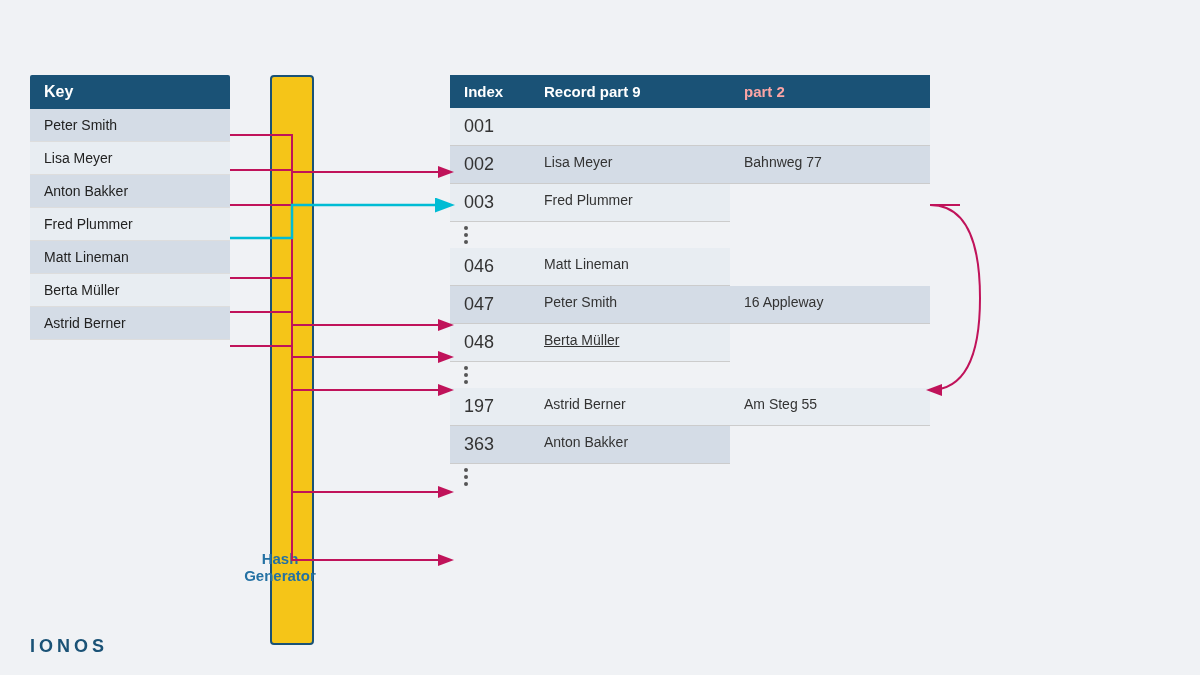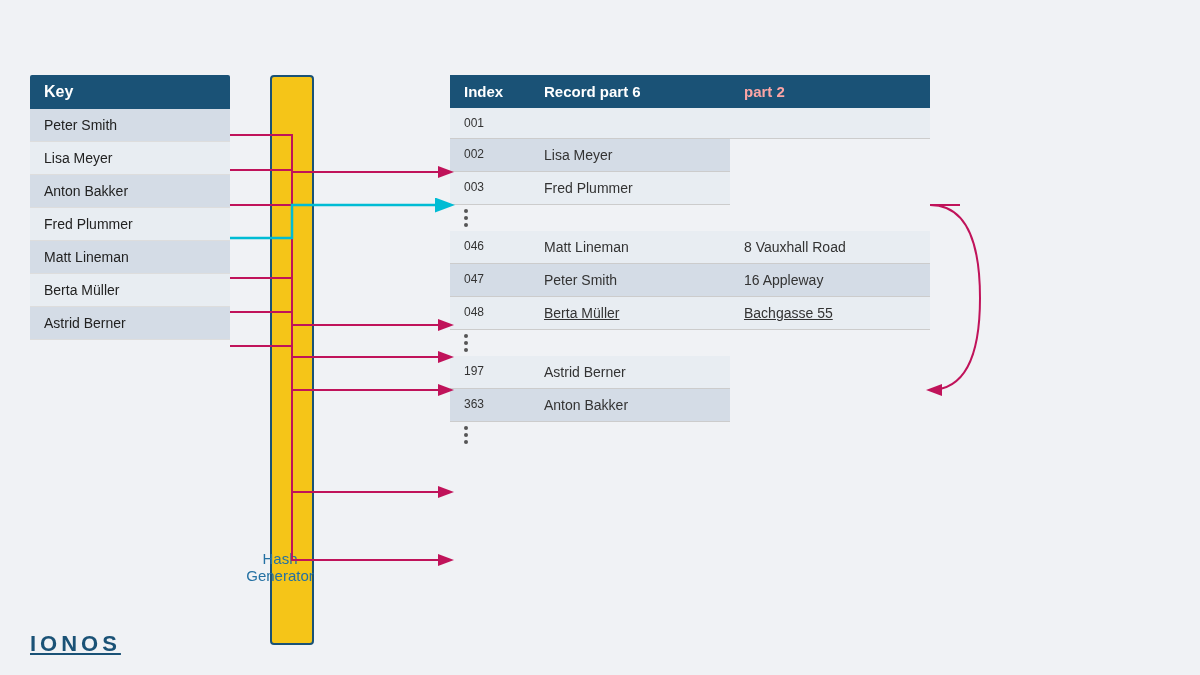--- a/index.html
+++ b/index.html
@@ -51,21 +51,21 @@
       background: #f5c518;
       border: 2px solid #1a5276;
       border-radius: 4px;
     }
     .hash-label {
       position: absolute;
       left: 220px;
       top: 530px;
       color: #2471a3;
       font-size: 15px;
-      font-weight: normal;
+      font-weight: bold;
       text-align: center;
       width: 120px;
     }
 
     
     .record-table {
       position: absolute;
       left: 450px;
       top: 55px;
       width: 480px;
@@ -101,21 +101,21 @@
       width: 200px;
       flex-shrink: 0;
     }
     .record-data-row {
       display: flex;
     }
     .record-data-row .col-index {
       width: 80px;
       flex-shrink: 0;
       padding: 8px 14px;
-      font-size: 12px;
+      font-size: 18px;
       color: #333;
       border-bottom: 1px solid #ccc;
     }
     .record-data-row .col-part1 {
       width: 200px;
       flex-shrink: 0;
       padding: 8px 14px;
       font-size: 14px;
       color: #333;
       border-bottom: 1px solid #ccc;
@@ -160,25 +160,24 @@
       width: 1200px;
       height: 675px;
       pointer-events: none;
     }
 
     
     .ionos-logo {
       position: absolute;
       bottom: 20px;
       left: 30px;
-      font-size: 22px;
+      font-size: 18px;
       font-weight: 900;
       color: #1a5276;
       letter-spacing: 4px;
-      text-decoration: underline;
     }
   </style>
 </head>
 <body>
 
 <div class="diagram-container">
 
   <div class="key-table">
     <div class="key-header">Key</div>
     <div class="key-row">Peter Smith</div>
@@ -190,73 +189,73 @@
     <div class="key-row">Astrid Berner</div>
   </div>
 
   <div class="hash-col"></div>
   <div class="hash-label">Hash<br>Generator</div>
 
   <div class="record-table">
 
     <div class="record-header-row">
       <div class="col-index">Index</div>
-      <div class="col-part1">Record part 6</div>
+      <div class="col-part1">Record part 9</div>
       <div class="col-part2">part 2</div>
     </div>
 
     <div class="record-data-row">
       <div class="col-index">001</div>
       <div class="col-part1"></div>
       <div class="col-part2"></div>
     </div>
 
     <div class="record-data-row">
       <div class="col-index">002</div>
       <div class="col-part1">Lisa Meyer</div>
+      <div class="col-part2">Bahnweg 77</div>
     </div>
 
     <div class="record-data-row">
       <div class="col-index">003</div>
       <div class="col-part1">Fred Plummer</div>
     </div>
 
     <div class="dots-row">
       <div class="dot"></div>
         <div class="dot"></div>
         <div class="dot"></div>
     </div>
 
     <div class="record-data-row">
       <div class="col-index">046</div>
       <div class="col-part1">Matt Lineman</div>
-      <div class="col-part2">8 Vauxhall Road</div>
     </div>
 
     <div class="record-data-row">
       <div class="col-index">047</div>
       <div class="col-part1">Peter Smith</div>
       <div class="col-part2">16 Appleway</div>
     </div>
 
     <div class="record-data-row">
       <div class="col-index">048</div>
       <div class="col-part1 underline">Berta Müller</div>
-      <div class="col-part2 underline">Bachgasse 55</div>
     </div>
 
     <div class="dots-row">
       <div class="dot"></div>
         <div class="dot"></div>
         <div class="dot"></div>
     </div>
 
     <div class="record-data-row">
       <div class="col-index">197</div>
       <div class="col-part1">Astrid Berner</div>
+      <div class="col-part2">Am Steg 55</div>
     </div>
 
 
     <div class="record-data-row">
       <div class="col-index">363</div>
       <div class="col-part1">Anton Bakker</div>
     </div>
 
     <div class="dots-row">
       <div class="dot"></div>

